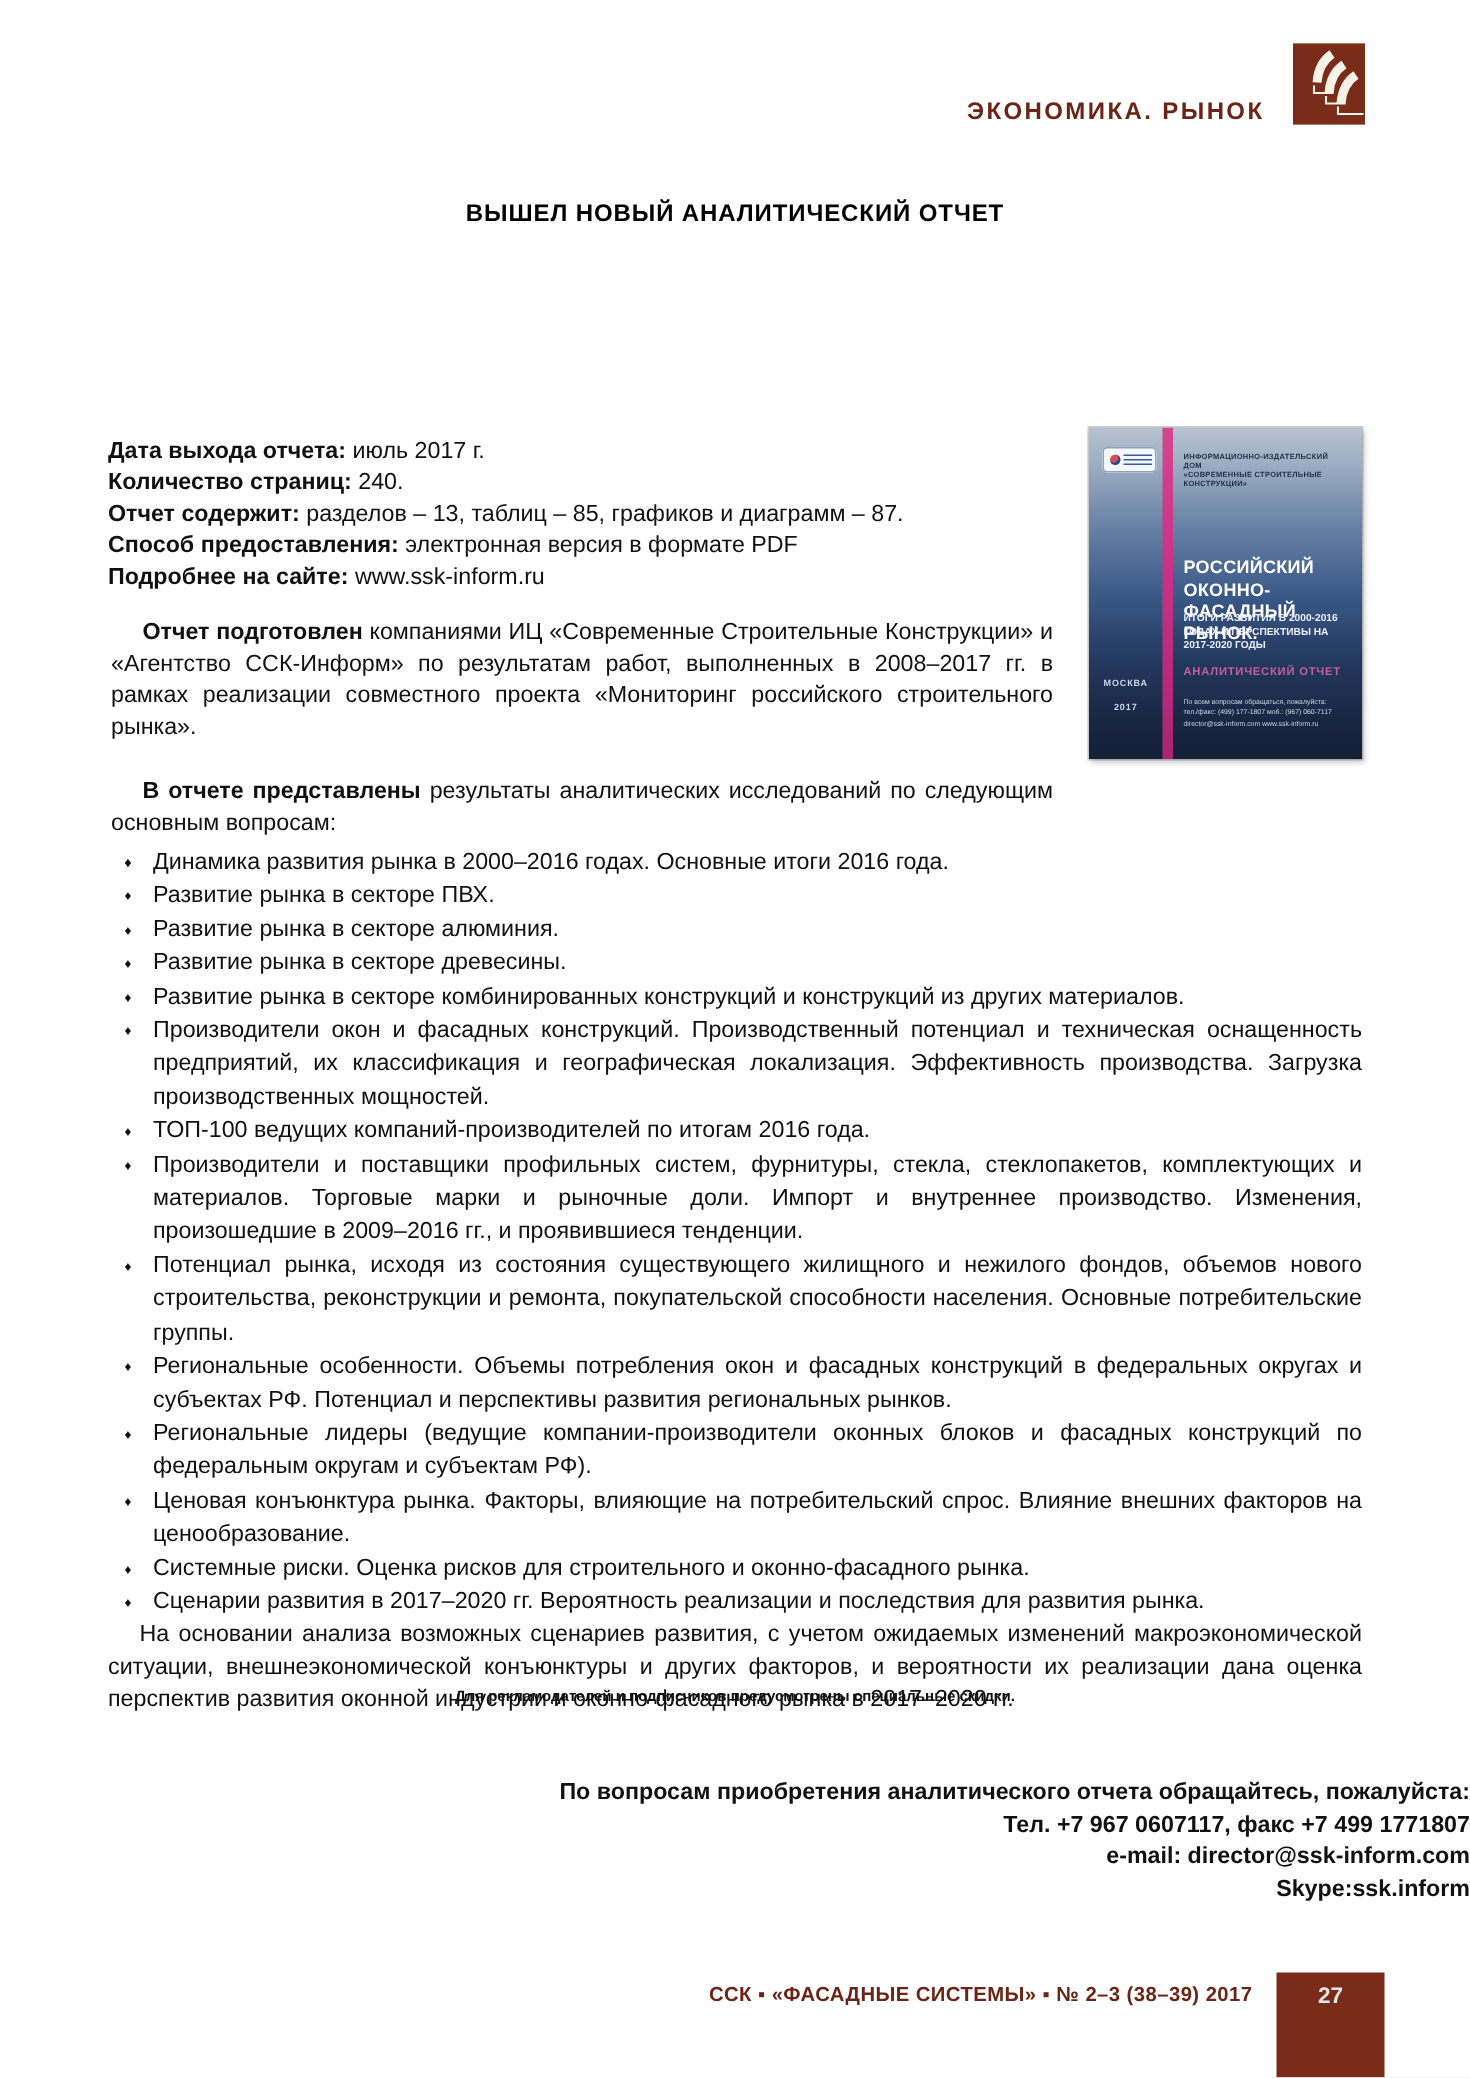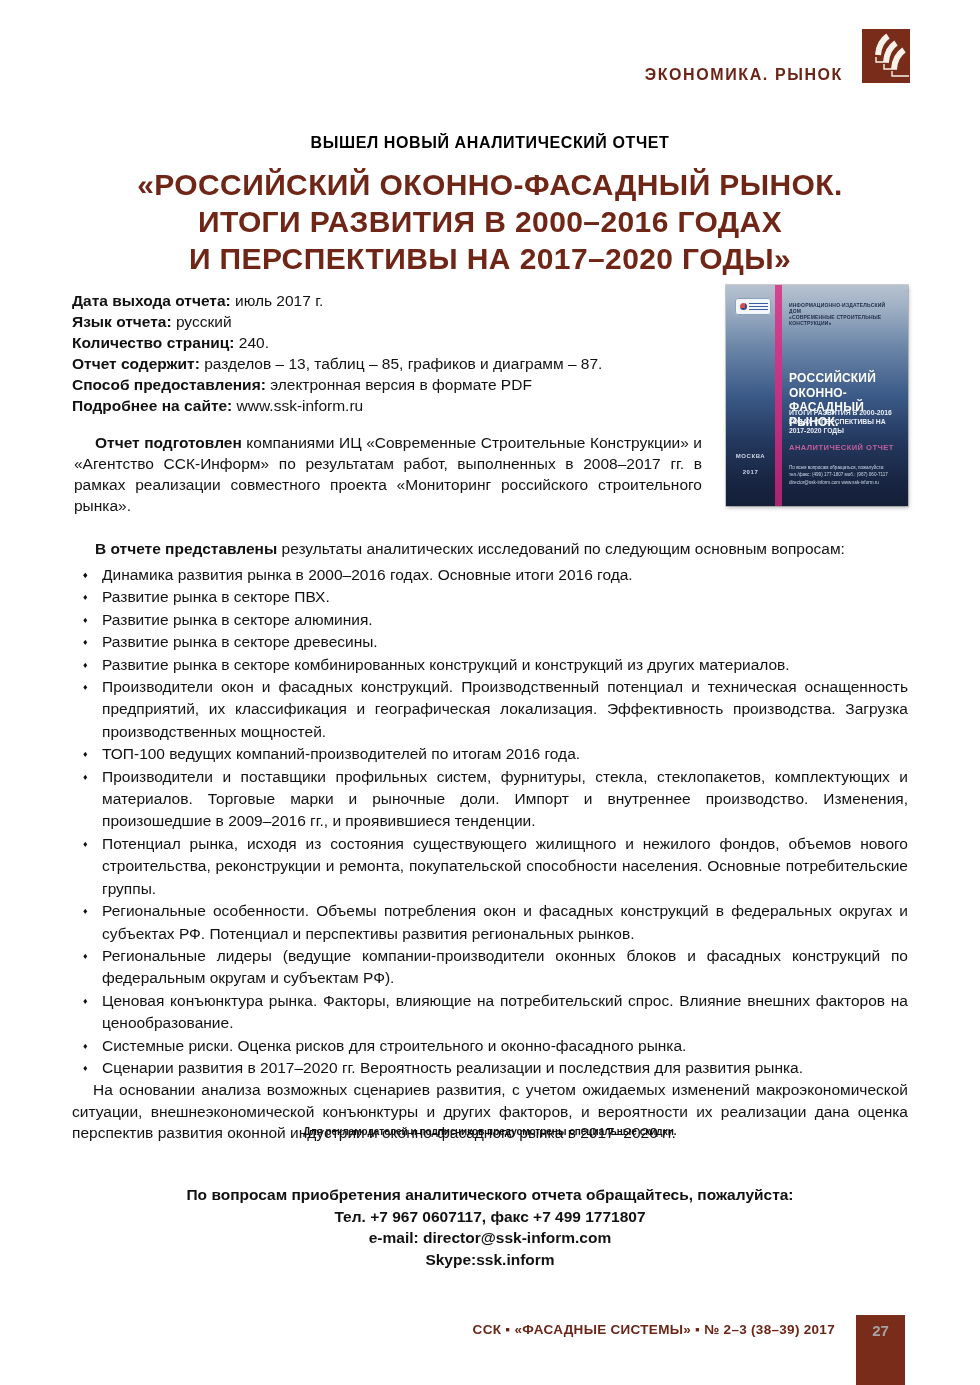--- a/index.html
+++ b/index.html
@@ -57,28 +57,28 @@
 
   ul.topics{list-style:none;margin:5px 0 0 0;padding:0;}
   ul.topics li{position:relative;padding-left:30px;margin:0;
       text-align:justify;line-height:22.4px;}
   ul.topics li .blt{position:absolute;left:11px;top:0;font-size:9px;line-height:22.4px;}
   .closing{margin:0;text-align:justify;text-indent:21px;line-height:21.5px;}
 
   
   .discount-line{position:absolute;top:1126px;left:0;width:100%;text-align:center;
       font-size:10px;font-weight:bold;}
-  .contact-block{position:absolute;top:1184px;left:0;width:100%;text-align:center;
+  .contact-block{position:absolute;top:1184px;left:0;width:100%;text-align:right;
       font-size:15.5px;line-height:21.5px;font-weight:bold;}
 
   
   .journal-line{position:absolute;top:1322px;right:145px;
       font-size:13.5px;font-weight:bold;letter-spacing:.3px;color:#6b2517;}
-  .page-num-box{position:absolute;top:1315px;right:75px;width:49px;height:70px;
-      background:#7a2c1b;color:#a3a3a3;text-align:center;
+  .page-num-box{position:absolute;top:1315px;right:57px;width:72px;height:70px;
+      background:#7a2c1b;color:#e5e5e5;text-align:center;
       font-size:15px;font-weight:bold;padding-top:7px;box-sizing:border-box;}
 </style>
 </head>
 <body>
 
 <div class="page">
 
   <div class="section-label">ЭКОНОМИКА. РЫНОК</div>
   <div class="logo-box">
     <svg viewBox="0 0 48 54" xmlns="http://www.w3.org/2000/svg" aria-hidden="true">
@@ -86,25 +86,20 @@
       <path d="M26 7 Q17 13 16 26" fill="none" stroke="#f7f2e8" stroke-width="6"></path>
       <path d="M34 14 Q25 20 24 33" fill="none" stroke="#f7f2e8" stroke-width="6"></path>
       <path d="M42 21 Q33 27 32 40" fill="none" stroke="#f7f2e8" stroke-width="6"></path>
       <path d="M14 28 L14 33 L27 33" fill="none" stroke="#f7f2e8" stroke-width="1.4"></path>
       <path d="M22 35 L22 40 L35 40" fill="none" stroke="#f7f2e8" stroke-width="1.4"></path>
       <path d="M30 42 L30 47 L47 47" fill="none" stroke="#f7f2e8" stroke-width="1.4"></path>
     </svg>
   </div>
 
   <div class="announcement">ВЫШЕЛ НОВЫЙ АНАЛИТИЧЕСКИЙ ОТЧЕТ</div>
-  <div class="doc-title">
-    <div>«РОССИЙСКИЙ ОКОННО-ФАСАДНЫЙ РЫНОК.</div>
-    <div>ИТОГИ РАЗВИТИЯ В 2000–2016 ГОДАХ</div>
-    <div>И ПЕРСПЕКТИВЫ НА 2017–2020 ГОДЫ»</div>
-  </div>
 
   <div class="content">
 
     <div class="cover">
       <div class="cover-stripe"></div>
       <div class="cover-chip">
         <span class="dot"></span>
         <span class="hl" style="top:5px"></span>
         <span class="hl" style="top:8px"></span>
         <span class="hl" style="top:11px"></span>
@@ -122,21 +117,20 @@
       </div>
       <div class="cover-contacts">
         <div>По всем вопросам обращаться, пожалуйста:</div>
         <div>тел./факс: (499) 177-1807     моб.: (967) 060-7117</div>
         <div>director@ssk-inform.com     www.ssk-inform.ru</div>
       </div>
     </div>
 
     <div>
       <p class="meta-row"><b>Дата выхода отчета:</b><span> июль 2017 г.</span></p>
-      <p class="meta-row"><b>Язык отчета:</b><span> русский</span></p>
       <p class="meta-row"><b>Количество страниц:</b><span> 240.</span></p>
       <p class="meta-row"><b>Отчет содержит:</b><span> разделов – 13, таблиц – 85, графиков и диаграмм – 87.</span></p>
       <p class="meta-row"><b>Способ предоставления:</b><span> электронная версия в формате PDF</span></p>
       <p class="meta-row"><b>Подробнее на сайте:</b><span> www.ssk-inform.ru</span></p>
     </div>
 
     <p class="para"><span class="lead">Отчет подготовлен</span><span> компаниями ИЦ «Современные Строительные Конструкции» и «Агентство ССК-Информ» по результатам работ, выполненных в 2008–2017 гг. в рамках реализации совместного проекта «Мониторинг российского строительного рынка».</span></p>
     <p class="para second"><span class="lead">В отчете представлены</span><span> результаты аналитических исследований по следующим основным вопросам:</span></p>
 
     <ul class="topics">

